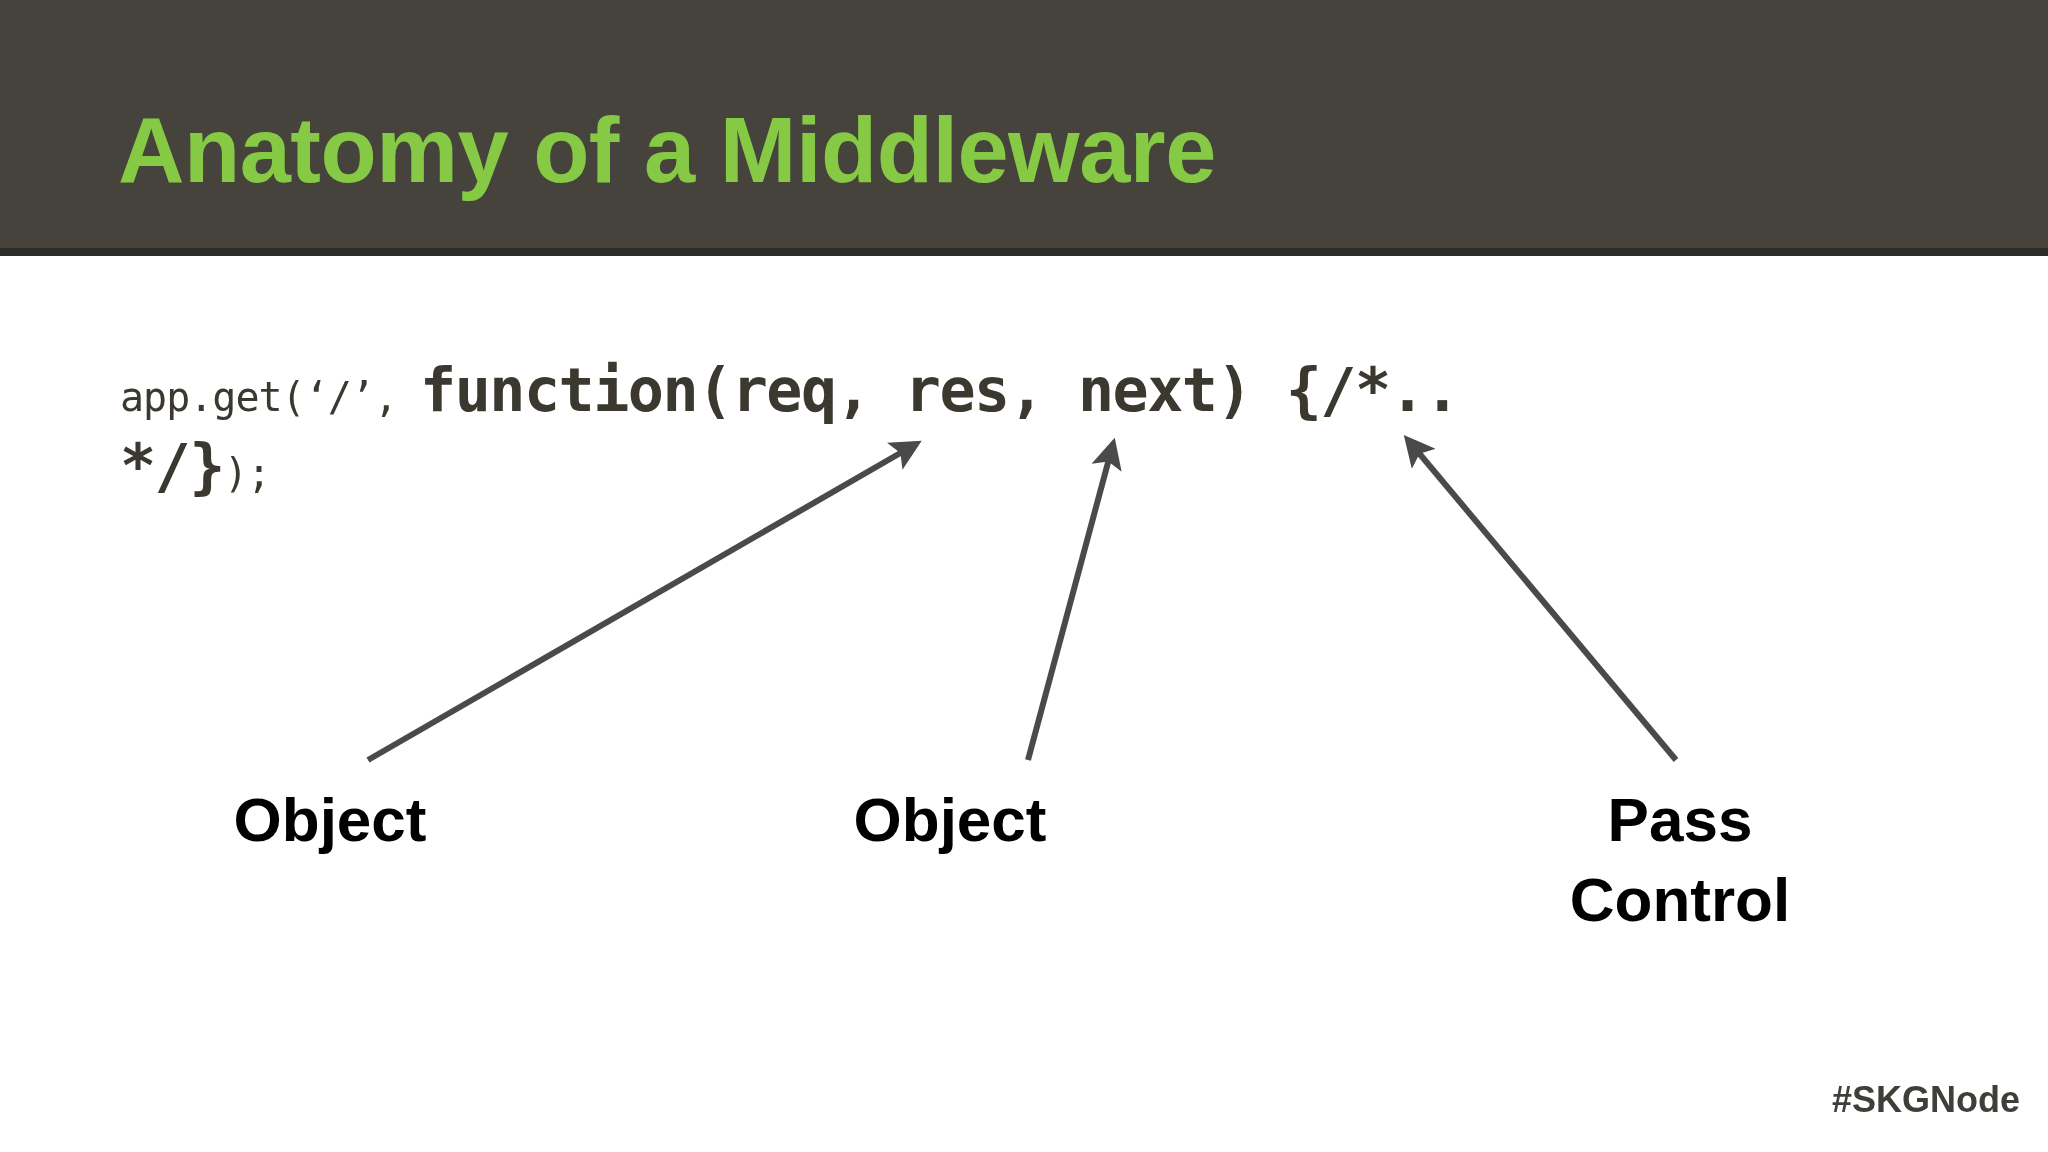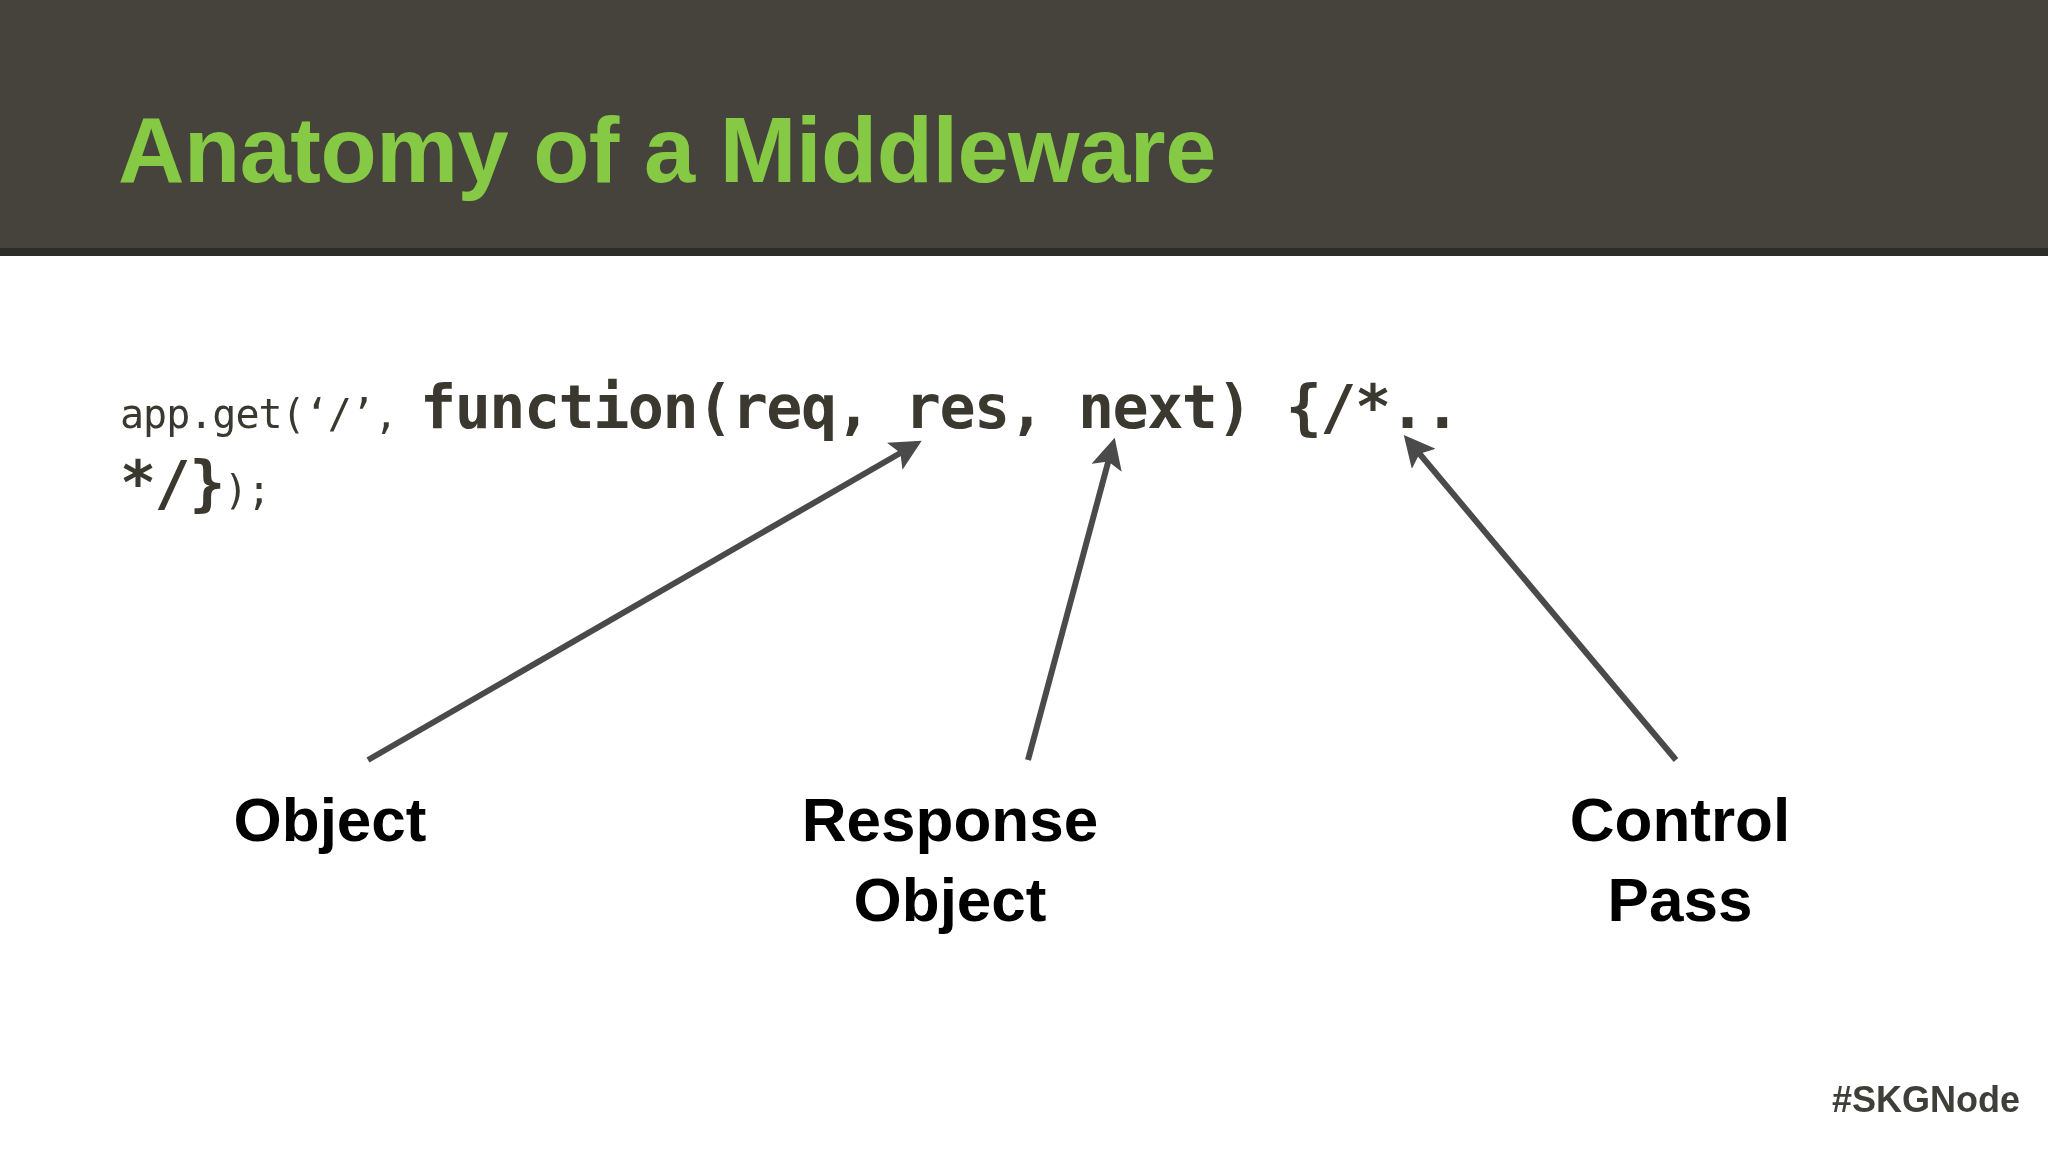--- a/index.html
+++ b/index.html
@@ -55,21 +55,20 @@
 
   
   #code-block {
     position: absolute;
     left: 120px;
     top: 352px;
     width: 1830px;
     font-family: "DejaVu Sans Mono", "Liberation Mono", monospace;
     color: #3A382F;
     white-space: nowrap;
-    margin-top: 17px;
   }
   .code-line {
     display: block;
     height: 76px;
     line-height: 76px;
     white-space: nowrap;
   }
   .code-sm {
     font-size: 40px;
     font-weight: normal;
@@ -142,23 +141,22 @@
     </defs>
     <line id="arrow-request" stroke="#4A4A4A" stroke-width="6" marker-end="url(#arrowhead)" x1="368" y1="760" x2="916" y2="444"></line>
     <line id="arrow-response" stroke="#4A4A4A" stroke-width="6" marker-end="url(#arrowhead)" x1="1028" y1="760" x2="1113" y2="444"></line>
     <line id="arrow-pass" stroke="#4A4A4A" stroke-width="6" marker-end="url(#arrowhead)" x1="1676" y1="760" x2="1408" y2="440"></line>
   </svg>
 
   <div class="callout" id="callout-request" style="color: rgb(0, 0, 0);">
     <span class="line">Object</span>
   </div>
   <div class="callout" id="callout-response" style="color: rgb(0, 0, 0);">
-    <span class="line">Response</span>
     <span class="line">Object</span>
   </div>
   <div class="callout" id="callout-pass" style="color: rgb(0, 0, 0);">
+    <span class="line">Pass</span>
     <span class="line">Control</span>
-    <span class="line">Pass</span>
   </div>
 
   <div id="footer-hashtag" style="color: rgb(63, 63, 58);">#SKGNode</div>
 
 </div>
 
 </body></html>

